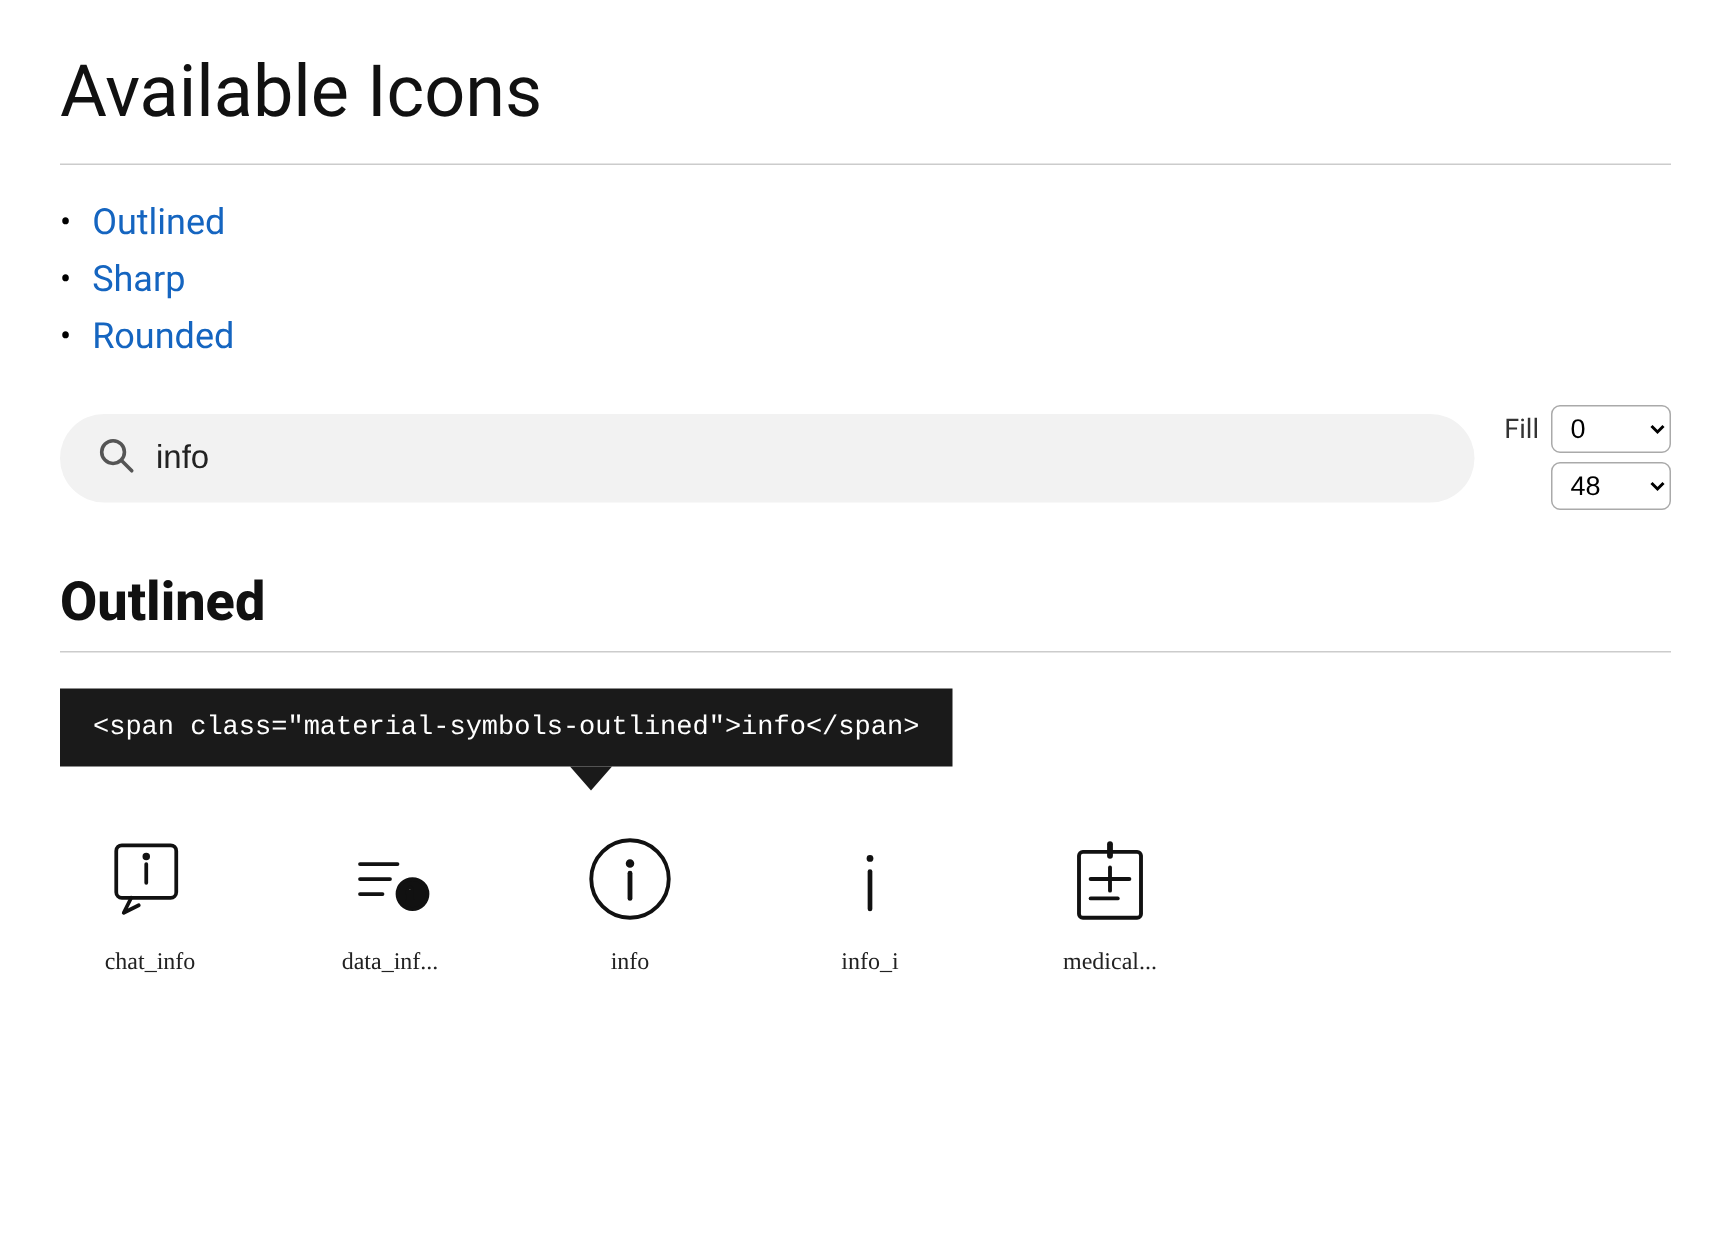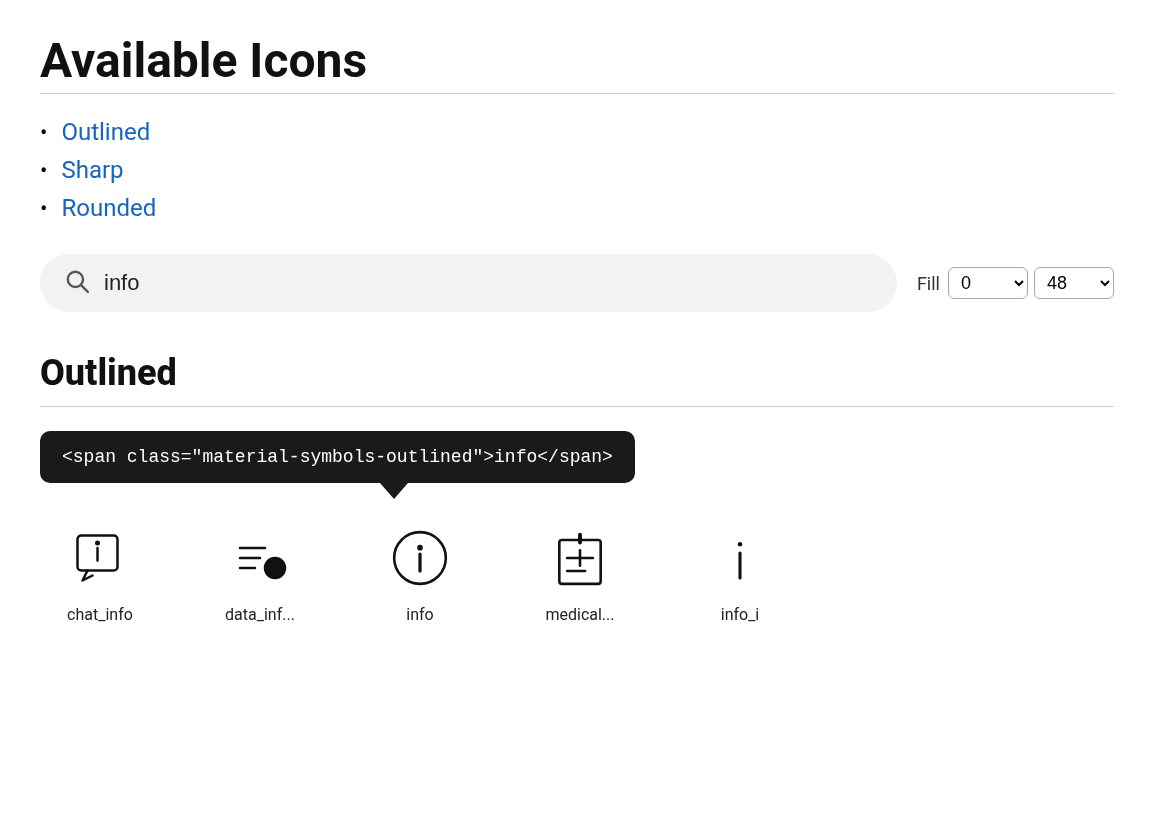--- a/index.html
+++ b/index.html
@@ -7,23 +7,23 @@
       font-family: -apple-system, BlinkMacSystemFont, 'Segoe UI', Roboto, sans-serif;
       background: #fff;
       color: #000;
       padding: 32px 40px;
       width: 1154px;
       min-height: 838px;
     }
 
     .page-title {
       font-size: 48px;
-      font-weight: 700;
+      font-weight: 400;
       color: #111;
-      margin-bottom: 4px;
+      margin-bottom: 20px;
     }
 
     .divider {
       border: none;
       border-top: 1px solid #ccc;
       margin-bottom: 24px;
     }
 
     .nav-list {
       list-style: none;
@@ -78,21 +78,21 @@
       border: none;
       background: transparent;
       font-size: 22px;
       color: #222;
       outline: none;
       width: 100%;
     }
 
     .fill-controls {
       display: flex;
-      flex-direction: row;
+      flex-direction: column;
       gap: 6px;
       align-items: flex-end;
     }
 
     .fill-row {
       display: flex;
       align-items: center;
       gap: 8px;
     }
 
@@ -129,21 +129,21 @@
       display: inline-block;
       margin-bottom: 24px;
     }
 
     .tooltip-box {
       background: #1a1a1a;
       color: #fff;
       font-family: 'Courier New', monospace;
       font-size: 18px;
       padding: 16px 22px;
-      border-radius: 10px;
+      border-radius: 0;
       white-space: nowrap;
     }
 
     .tooltip-arrow {
       width: 0;
       height: 0;
       border-left: 14px solid transparent;
       border-right: 14px solid transparent;
       border-top: 16px solid #1a1a1a;
       margin-left: 340px;
@@ -169,20 +169,21 @@
       height: 70px;
       display: flex;
       align-items: center;
       justify-content: center;
     }
 
     .icon-label {
       font-size: 16px;
       color: #222;
       text-align: center;
+      font-family: Liberation Serif, serif;
     }
   </style>
 </head>
 <body>
 
 
 
 <h1 class="page-title">Available Icons</h1>
 <hr class="divider">
 
@@ -268,37 +269,37 @@
         <circle cx="24" cy="24" r="20"></circle>
         <circle cx="24" cy="16" r="1.2" fill="#111"></circle>
         <line x1="24" y1="21" x2="24" y2="34" stroke-width="2.5"></line>
       </svg>
     </div>
     <span class="icon-label">info</span>
   </div>
 
   <div class="icon-item">
     <div class="icon-svg-wrap">
+      <svg width="60" height="60" viewBox="0 0 48 48" fill="none" stroke="#111" stroke-width="2.2" stroke-linecap="round">
+        <circle cx="24" cy="13" r="1.8" fill="#111" stroke="none"></circle>
+        <line x1="24" y1="20" x2="24" y2="40" stroke-width="2.5"></line>
+      </svg>
+    </div>
+    <span class="icon-label">info_i</span>
+  </div>
+
+  <div class="icon-item">
+    <div class="icon-svg-wrap">
       <svg width="62" height="62" viewBox="0 0 48 48" fill="none" stroke="#111" stroke-width="2" stroke-linecap="round" stroke-linejoin="round">
         <rect x="8" y="10" width="32" height="34" rx="2"></rect>
         <line x1="24" y1="6" x2="24" y2="12" stroke-width="3"></line>
         <line x1="14" y1="24" x2="34" y2="24"></line>
         <line x1="24" y1="18" x2="24" y2="30"></line>
         <line x1="14" y1="34" x2="28" y2="34"></line>
       </svg>
     </div>
     <span class="icon-label">medical...</span>
   </div>
 
-  <div class="icon-item">
-    <div class="icon-svg-wrap">
-      <svg width="60" height="60" viewBox="0 0 48 48" fill="none" stroke="#111" stroke-width="2.2" stroke-linecap="round">
-        <circle cx="24" cy="13" r="1.8" fill="#111" stroke="none"></circle>
-        <line x1="24" y1="20" x2="24" y2="40" stroke-width="2.5"></line>
-      </svg>
-    </div>
-    <span class="icon-label">info_i</span>
-  </div>
-
 </div>
 
 
 
 
 </body></html>

